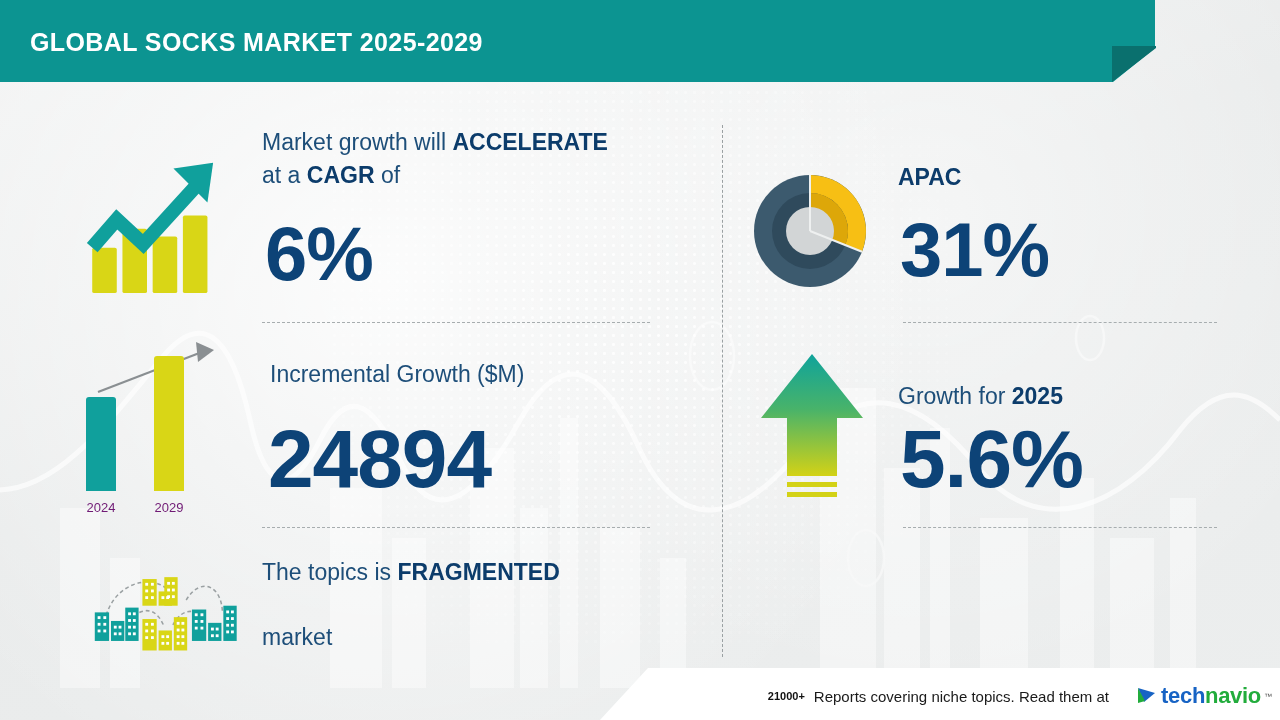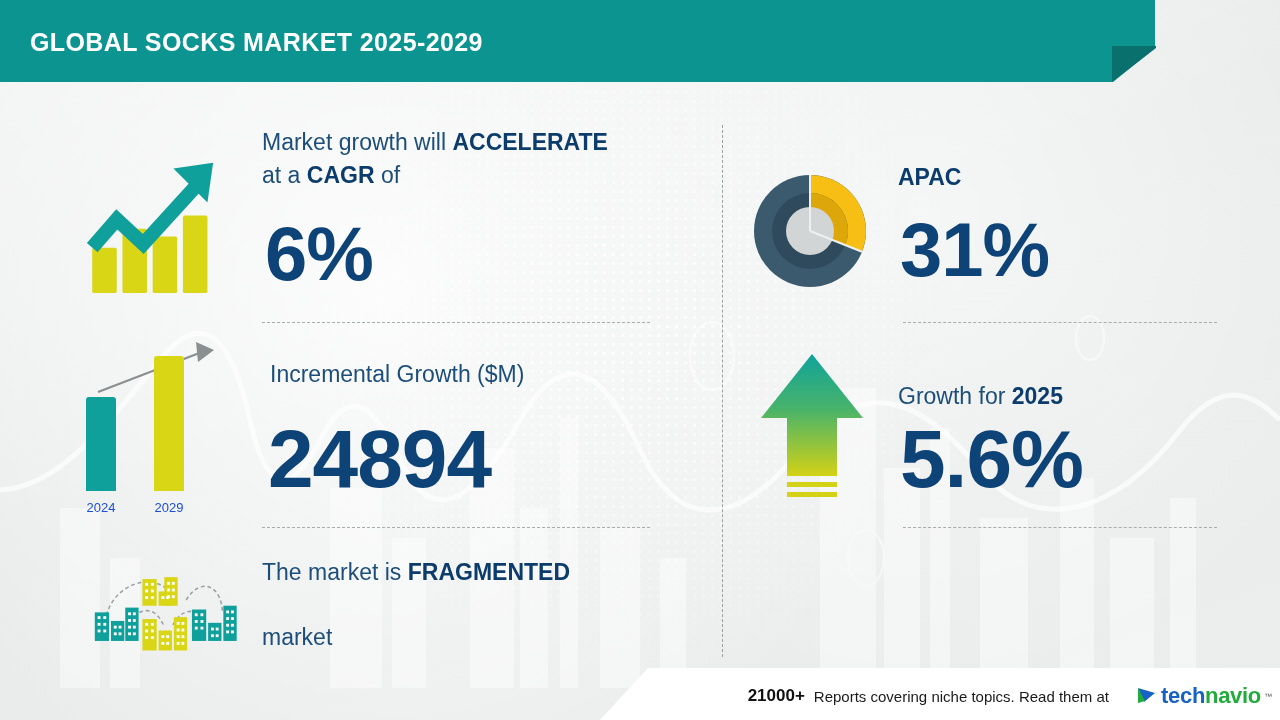--- a/index.html
+++ b/index.html
@@ -77,40 +77,40 @@
 
   
   .icon-box { position: absolute; z-index: 6; }
 
   
   .barpair { position: absolute; z-index: 6; }
   .barpair .bar { position: absolute; bottom: 24px; width: 30px; border-radius: 3px 3px 0 0; }
   .barpair .bar.b2024 { left: 24px; height: 94px; background: #10a09c; }
   .barpair .bar.b2029 { left: 92px; height: 135px; background: #d9d616; }
   .barpair .lbl {
-    position: absolute; bottom: 0; font-size: 13px; color: #1d4ed8; width: 60px; text-align: center;
+    position: absolute; bottom: 0; font-size: 13px; color: #701a75; width: 60px; text-align: center;
   }
   .barpair .lbl.l2024 { left: 9px; }
   .barpair .lbl.l2029 { left: 77px; }
 
   
   #footer {
     position: absolute; left: 0; bottom: 0; width: 1280px; height: 52px; z-index: 8;
   }
   #footer-plate {
     position: absolute; right: 0; bottom: 0; width: 680px; height: 52px;
     background: #ffffff;
     clip-path: polygon(48px 0, 680px 0, 680px 52px, 0 52px);
   }
   #footer-content {
     position: absolute; right: 8px; bottom: 11px;
     display: flex; align-items: center; gap: 9px;
     font-size: 15px; color: #222;
   }
-  #footer-count { font-weight: 700; font-size: 17px; color: #111; }
+  #footer-count { font-weight: 700; font-size: 11px; color: #111; }
   #footer-text { color: #1a1a1a; }
   #logo { display: flex; align-items: center; gap: 3px; margin-left: 16px; }
   #logo-word { font-size: 22px; font-weight: 700; letter-spacing: -.3px; }
   #logo-word .t { color: #1763c4; }
   #logo-word .n { color: #22ac3c; margin-top: 48px; }
   #logo-tm { font-size: 8px; color: #555; vertical-align: super; }
 </style>
 </head>
 <body>
 
@@ -301,21 +301,21 @@
       <rect x="154" y="67" width="3" height="3"></rect>
         <rect x="159" y="67" width="3" height="3"></rect>
       <rect x="154" y="74" width="3" height="3"></rect>
         <rect x="159" y="74" width="3" height="3"></rect>
     </g>
   </svg>
 </div>
 
 <div class="panel" style="left:262px; top:556px; width:420px;">
   <div class="kicker">
-    <span>The market is </span><b>FRAGMENTED</b><br>
+    <span>The topics is </span><b>FRAGMENTED</b><br>
     <br>
     <span>market</span>
   </div>
 </div>
 
 <div class="icon-box" style="left:747px; top:168px; width:126px; height:126px;">
   <svg viewBox="0 0 126 126" width="126" height="126">
 
     <circle cx="63" cy="63" r="56" fill="#3c5a6e"></circle>
 

